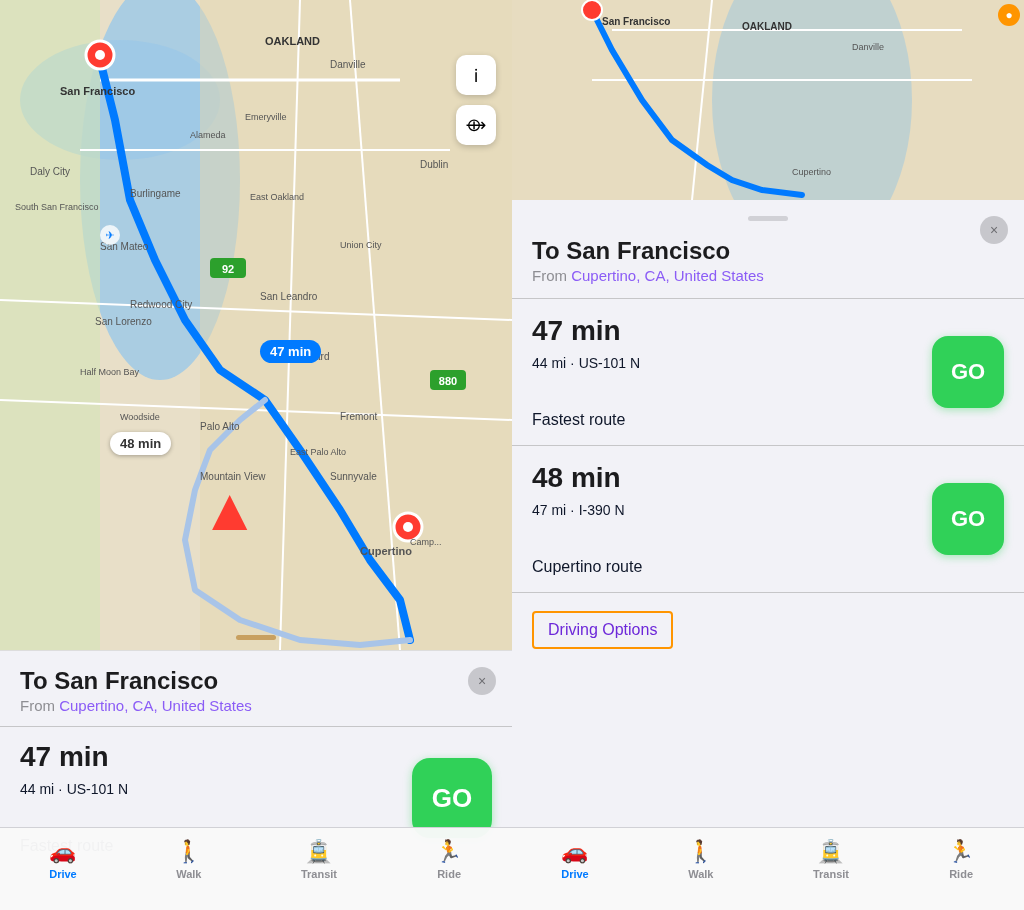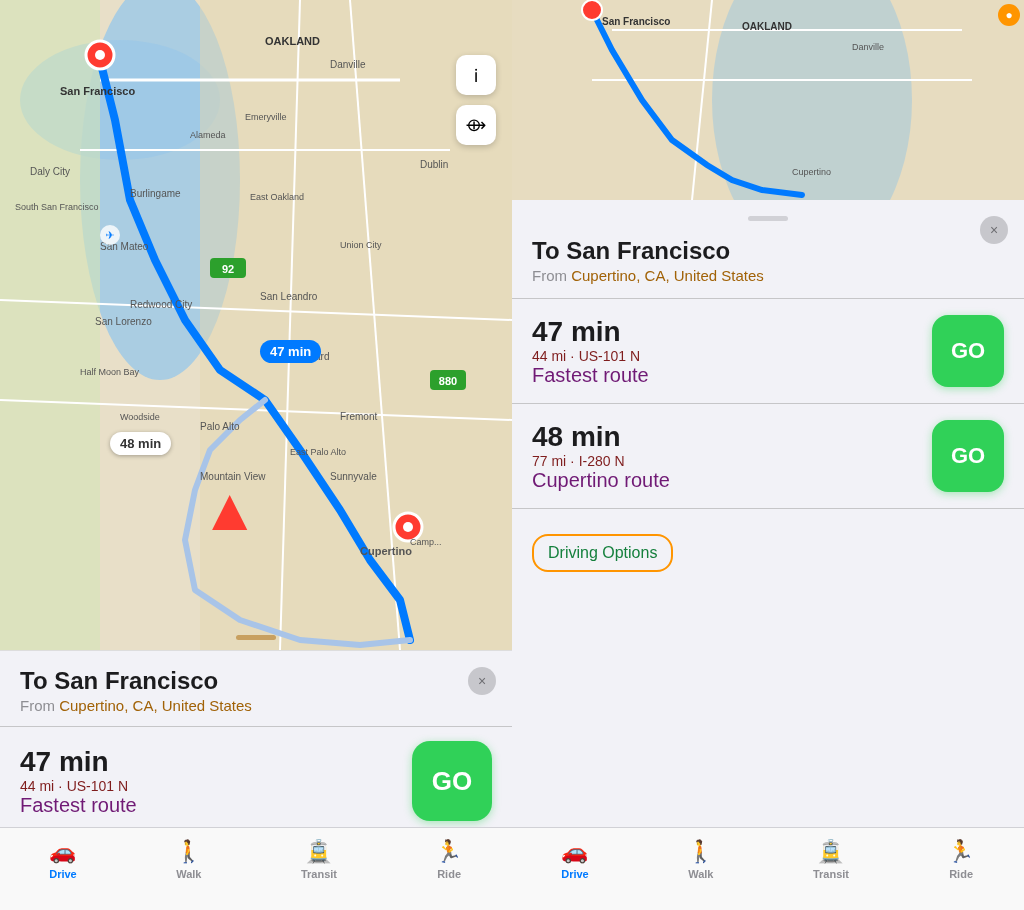--- a/index.html
+++ b/index.html
@@ -93,21 +93,21 @@
       margin-bottom: 2px;
     }
 
     .sheet-from {
       font-size: 15px;
       color: #8e8e93;
       margin-bottom: 12px;
     }
 
     .sheet-from-link {
-      color: #a16207;
+      color: #8b5cf6;
     }
 
     .sheet-divider {
       height: 1px;
       background: #c6c6c8;
       margin: 0 -20px 14px;
     }
 
     .route-row {
       display: flex;
@@ -116,27 +116,28 @@
     }
 
     .route-info .time {
       font-size: 28px;
       font-weight: 700;
       color: #1c1c1e;
     }
 
     .route-info .details {
       font-size: 14px;
-      color: #7f1d1d;
-      margin-top: 0;
+      color: #0f172a;
+      margin-top: 8px;
     }
 
     .route-info .tag {
-      font-size: 20px;
-      color: #701a75;
+      font-size: 16px;
+      color: #0f172a;
+      margin-top: 40px;
     }
 
     .go-btn {
       width: 80px;
       height: 80px;
       background: #30d158;
       border-radius: 18px;
       display: flex;
       align-items: center;
       justify-content: center;
@@ -274,27 +275,27 @@
       cursor: pointer;
       border: none;
       box-shadow: 0 2px 8px rgba(48,209,88,0.4);
       flex-shrink: 0;
     }
 
     .driving-options-btn {
       display: inline-block;
       padding: 8px 14px;
       border: 2px solid #ff9500;
-      border-radius: 16px;
-      color: #15803d;
+      border-radius: 4px;
+      color: #6d28d9;
       font-size: 16px;
       font-weight: 500;
       cursor: pointer;
       background: transparent;
-      margin-top: 9px;
+      margin-top: 2px;
     }
 
     .right-close-btn {
       position: absolute;
       top: 16px;
       right: 16px;
       width: 28px;
       height: 28px;
       background: #c7c7cc;
       border-radius: 50%;
@@ -503,21 +504,21 @@
         <span>GO</span>
       </button>
     </div>
 
     <div class="right-sheet-divider"></div>
 
     
     <div class="right-route-row">
       <div class="route-info">
         <div class="time">48 min</div>
-        <div class="details">77 mi · I-280 N</div>
+        <div class="details">47 mi · I-390 N</div>
         <div class="tag">Cupertino route</div>
       </div>
       <button class="right-go-btn">
         <span>GO</span>
       </button>
     </div>
 
     <div class="right-sheet-divider"></div>
 
     

